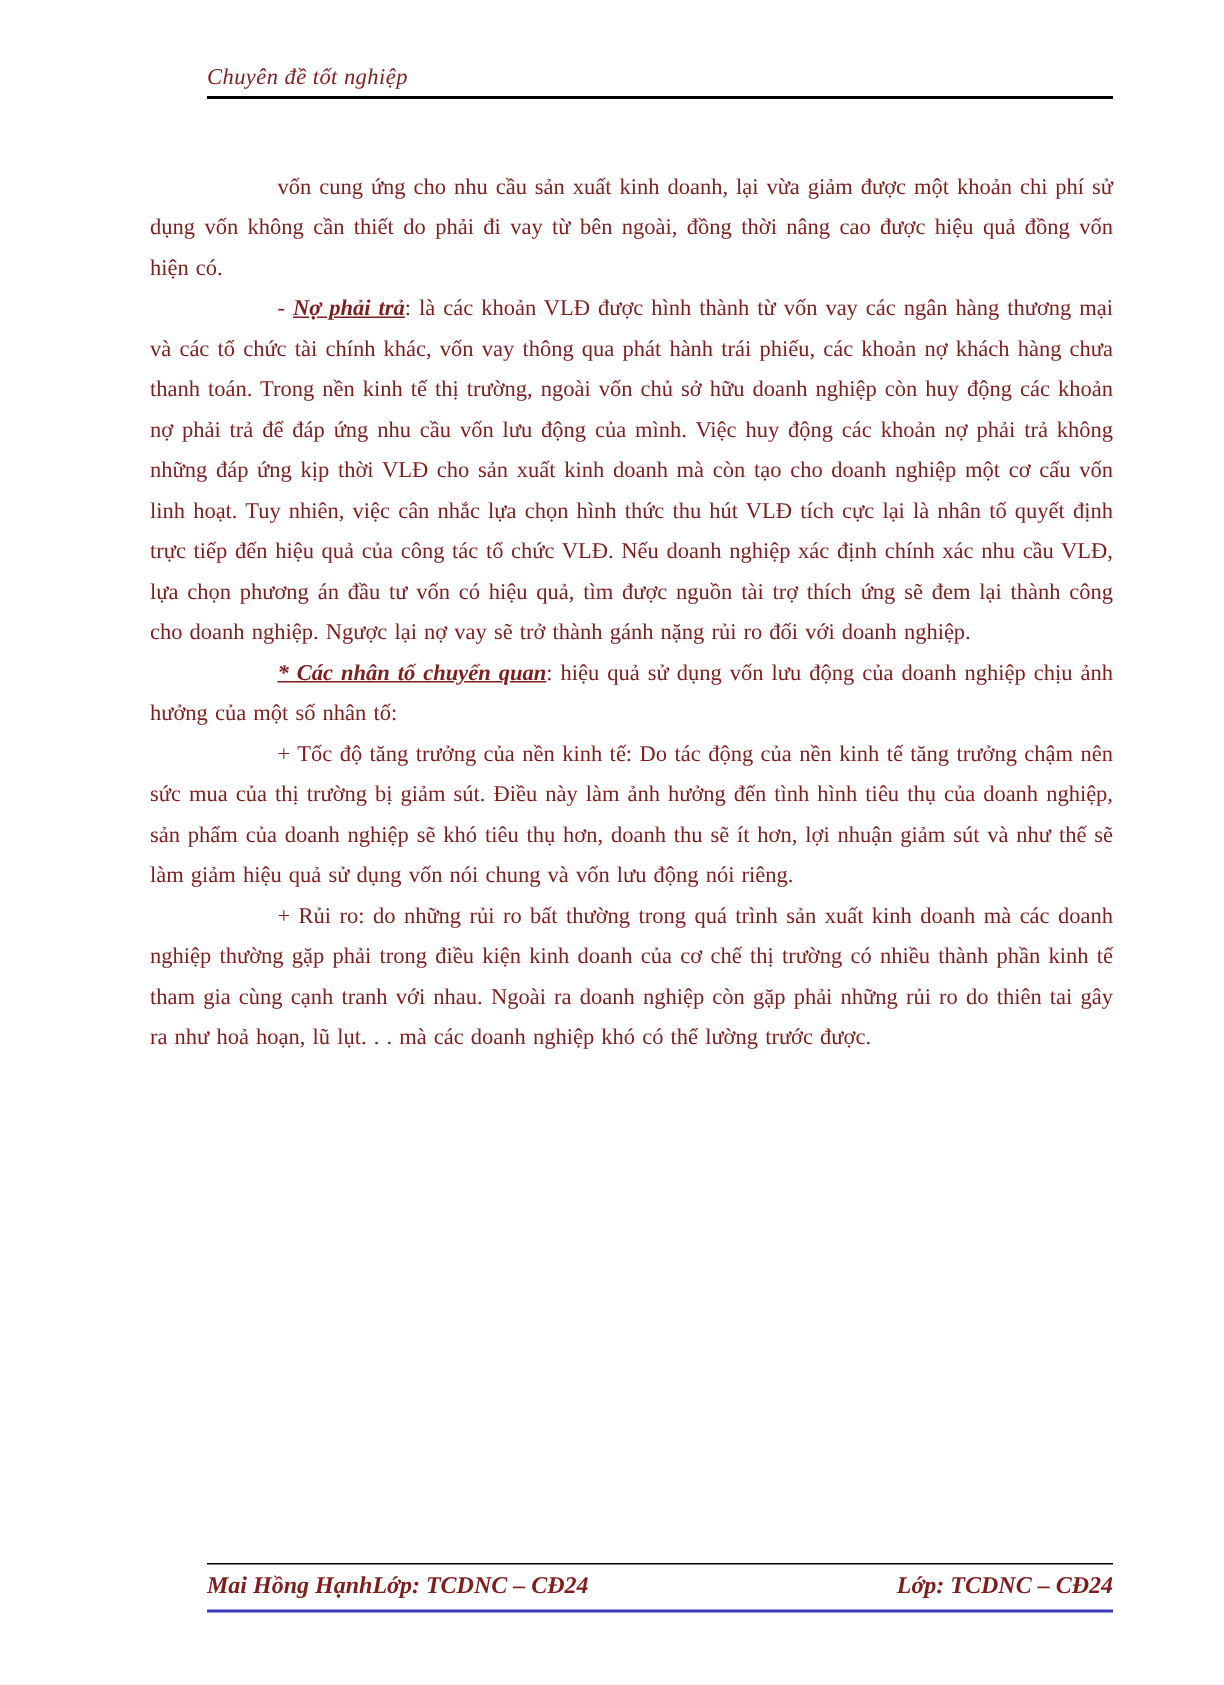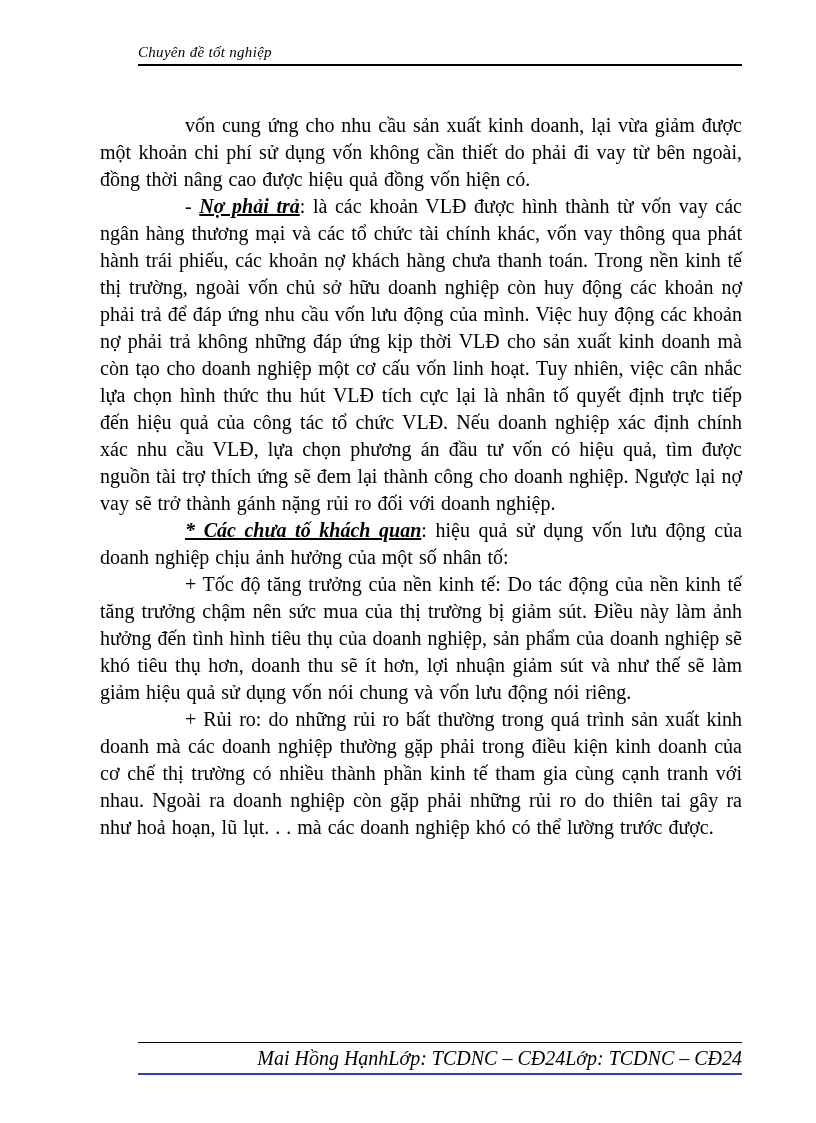--- a/index.html
+++ b/index.html
@@ -9,21 +9,21 @@
     background: #e8e8e8;
   }
   .page {
     position: relative;
     width: 816px;
     height: 1123px;
     margin: 0 auto;
     background: #ffffff;
     overflow: hidden;
     font-family: "Liberation Serif", "DejaVu Serif", serif;
-    color: #000000;
+    color: #7f1d1d;
   }
   
   .header {
     position: absolute;
     left: 138px;
     top: 44px;
     width: 604px;
   }
   .header-title {
     font-style: italic;
@@ -34,21 +34,21 @@
   .header-rule {
     height: 0;
     border-top: 2px solid #000000;
   }
   
   .doc-body {
     position: absolute;
     left: 100px;
     top: 112px;
     width: 642px;
-    font-size: 20px;
+    font-size: 15px;
     line-height: 27px;
     text-align: justify;
     word-spacing: 1px;
   }
   .doc-body p.para {
     margin: 0;
     padding: 0;
     text-indent: 85px;
   }
   .doc-body .bi {
@@ -63,23 +63,23 @@
     top: 1042px;
     width: 604px;
   }
   .footer-rule-top {
     height: 0;
     border-top: 1.5px solid #000000;
     margin-bottom: 4px;
   }
   .footer-row {
     display: flex;
-    justify-content: flex-end;
-    font-size: 20px;
-    font-weight: normal;
+    justify-content: space-between;
+    font-size: 16px;
+    font-weight: bold;
     font-style: italic;
     line-height: 22px;
   }
   .footer-rule-bottom {
     height: 0;
     border-top: 2px solid #3a3ab8;
     margin-top: 4px;
   }
 </style>
 </head>
@@ -88,21 +88,21 @@
 <div class="page">
 
   <div class="header">
     <div class="header-title">Chuyên  đề tốt nghiệp</div>
     <div class="header-rule"></div>
   </div>
 
   <div class="doc-body" id="doc-body">
       <p class="para"><span>vốn cung ứng cho nhu cầu sản xuất kinh doanh, lại vừa giảm được một khoản chi phí sử dụng vốn không cần thiết do phải đi vay từ bên ngoài, đồng thời nâng cao được hiệu quả đồng vốn hiện có.</span></p>
       <p class="para"><span>- </span><span class="bi">Nợ phải trả</span><span>: là các khoản VLĐ được hình thành từ vốn vay các ngân hàng thương mại và các tổ chức tài chính khác, vốn vay thông qua phát hành trái phiếu, các khoản nợ khách hàng chưa thanh toán. Trong nền kinh tế thị trường, ngoài vốn chủ sở hữu doanh nghiệp còn huy động các khoản nợ phải trả để đáp ứng nhu cầu vốn lưu động của mình. Việc huy động các khoản nợ phải trả không những đáp ứng kịp thời VLĐ cho sản xuất kinh doanh mà còn tạo cho doanh nghiệp một cơ cấu vốn linh hoạt. Tuy nhiên, việc cân nhắc lựa chọn hình thức thu hút VLĐ tích cực lại là nhân tố quyết định trực tiếp đến hiệu quả của công tác tổ chức VLĐ. Nếu doanh nghiệp xác định chính xác nhu cầu VLĐ, lựa chọn phương án đầu tư vốn có hiệu quả, tìm được nguồn tài trợ thích ứng sẽ đem lại thành công cho doanh nghiệp. Ngược lại nợ vay sẽ trở thành gánh nặng rủi ro đối với doanh nghiệp.</span></p>
-      <p class="para"><span class="bi">* Các chưa tố khách quan</span><span>: hiệu quả sử dụng vốn lưu động của doanh nghiệp chịu ảnh hưởng của một số nhân tố:</span></p>
+      <p class="para"><span class="bi">* Các nhân tố chuyển quan</span><span>: hiệu quả sử dụng vốn lưu động của doanh nghiệp chịu ảnh hưởng của một số nhân tố:</span></p>
       <p class="para"><span>+ Tốc độ tăng trưởng của nền kinh tế: Do tác động của nền kinh tế tăng trưởng chậm nên sức mua của thị trường bị giảm sút. Điều này làm ảnh hưởng đến tình hình tiêu thụ của doanh nghiệp, sản phẩm của doanh nghiệp sẽ khó tiêu thụ hơn, doanh thu sẽ ít hơn, lợi nhuận giảm sút và như thế sẽ làm giảm hiệu quả sử dụng vốn nói chung và vốn lưu động nói riêng.</span></p>
       <p class="para"><span>+ Rủi ro: do những rủi ro bất thường trong quá trình sản xuất kinh doanh mà các doanh nghiệp thường gặp phải trong điều kiện kinh doanh của cơ chế thị trường có nhiều thành phần kinh tế tham gia cùng cạnh tranh với nhau. Ngoài ra doanh nghiệp còn gặp phải những rủi ro do thiên tai gây ra như hoả hoạn, lũ lụt. . . mà các doanh nghiệp khó có thể lường trước được.</span></p>
     </div>
 
   <div class="footer">
     <div class="footer-rule-top"></div>
     <div class="footer-row">
       <span>Mai Hồng HạnhLớp: TCDNC – CĐ24</span>
       <span>Lớp: TCDNC – CĐ24</span>
     </div>

